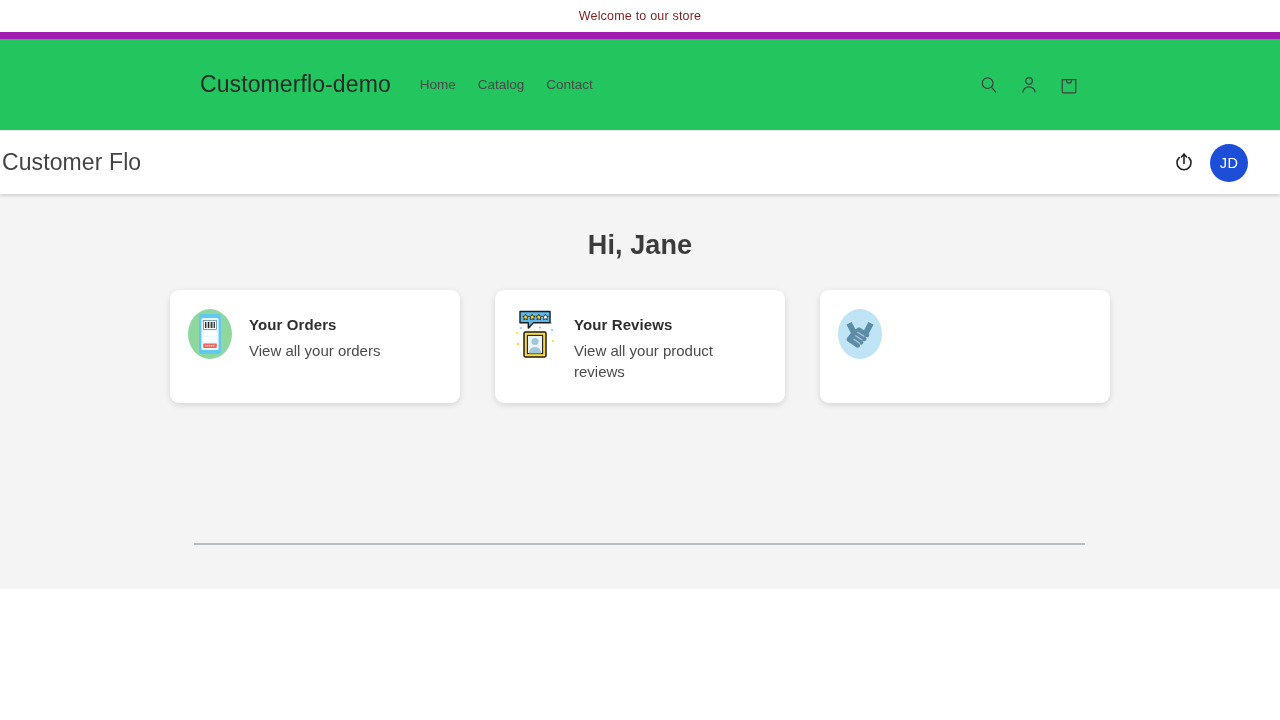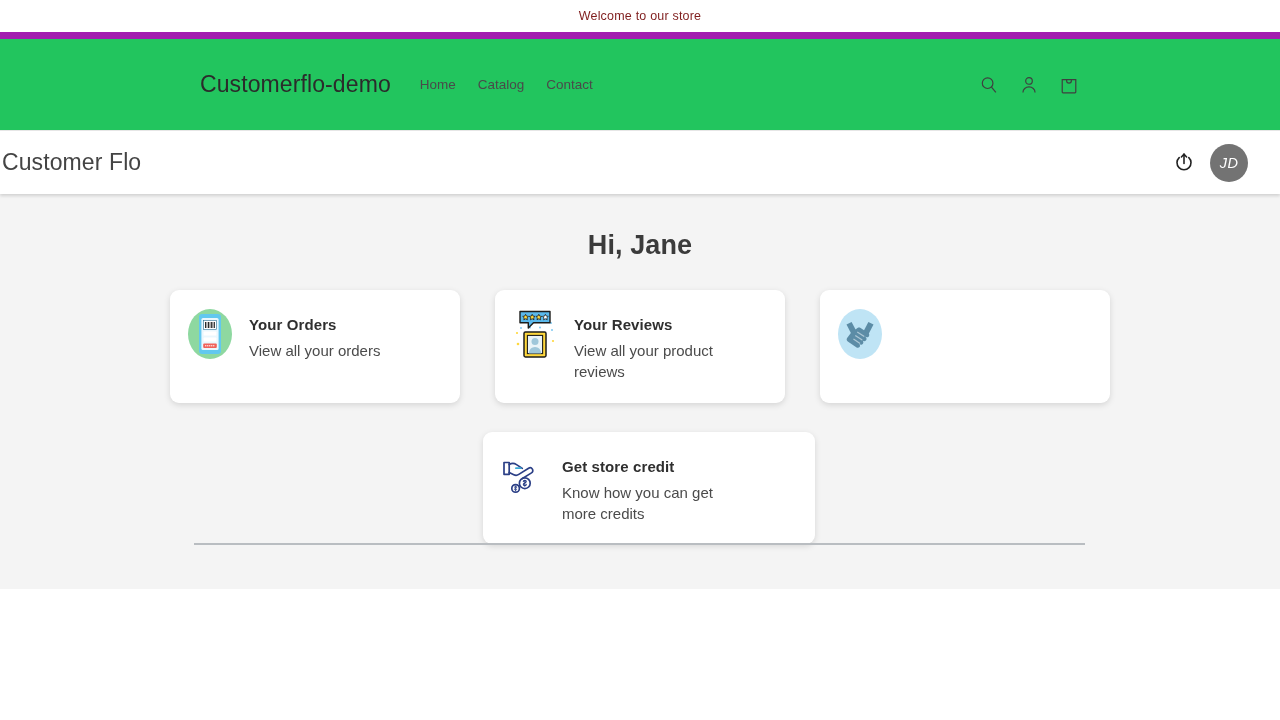--- a/index.html
+++ b/index.html
@@ -154,21 +154,21 @@
   <div class="appbar-title">Customer Flo</div>
   <div class="appbar-spacer"></div>
   <div class="appbar-right">
     <span>
       <svg class="logout-ic" viewBox="0 0 24 24" fill="none" stroke="currentColor" stroke-width="1.6" stroke-linecap="round">
         <path d="M7.2 6.6a7 7 0 1 0 9.6 0"></path>
         <line x1="12" y1="3.2" x2="12" y2="12.4"></line>
         <polyline points="9.4,6 12,3.2 14.6,6" fill="none"></polyline>
       </svg>
     </span>
-    <div class="avatar" style="background: #737373; font-style: italic;">JD</div>
+    <div class="avatar" style="background: #1d4ed8;">JD</div>
   </div>
 </div>
 
 <main class="content">
   <h1 class="greeting">Hi, Jane</h1>
 
   <div class="cards-wrap">
 
     <div class="row">
 
@@ -253,38 +253,17 @@
               <path d="M21.6 25.4l7 4.6-.7 1-7-4.6z"></path>
               <path d="M19.6 29l7 4.6-.7 1-7-4.6z"></path>
               <path d="M17.8 32.6l6.6 4.4-.7 1-6.6-4.4z"></path>
             </g>
           </svg>
         </span>
       </div>
 
     </div>
 
-    <div class="row second">
-
-      <div class="card offset-mid">
-        <span>
-          <svg class="card-icon" viewBox="0 0 48 56" fill="none" stroke="#2b3f86" stroke-width="1.7" stroke-linejoin="round" stroke-linecap="round">
-            <path d="M5 14.5h5.2v11.8H5z"></path>
-            <path d="M10.2 16.4c2.4-1.2 5-1.3 7.3.2l5.8 3.8"></path>
-            <path d="M10.2 24.5l4.6 2.2c1.6.8 3.5.7 5-.3l9.8-6.2c1.3-.8 3-.4 3.8.9.8 1.3.4 3-.9 3.8l-9.1 5.6"></path>
-            <path d="M16.9 20.2h4.9" stroke="#3aa9d6"></path>
-            <circle cx="25.8" cy="35.2" r="5.4"></circle>
-            <path d="M25.8 32.2v6M24.3 33.6c0-.8.7-1.2 1.5-1.2s1.5.4 1.5 1.2-.8 1.1-1.5 1.4-1.5.6-1.5 1.4.7 1.2 1.5 1.2 1.5-.4 1.5-1.2" stroke-width="1.1"></path>
-            <circle cx="16.6" cy="40.4" r="3.8"></circle>
-            <path d="M16.6 38.2v4.4M15.5 39.2c0-.6.5-.9 1.1-.9s1.1.3 1.1.9-.6.8-1.1 1-1.1.4-1.1 1 .5.9 1.1.9 1.1-.3 1.1-.9" stroke-width=".9"></path>
-          </svg>
-        </span>
-        <div class="card-text">
-          <div class="card-title">Get store credit</div>
-          <div class="card-sub">Know how you can get more credits</div>
-        </div>
-      </div>
-    </div>
 
   </div>
 
   <div class="bottom-divider"></div>
 </main>
 
 </body></html>

